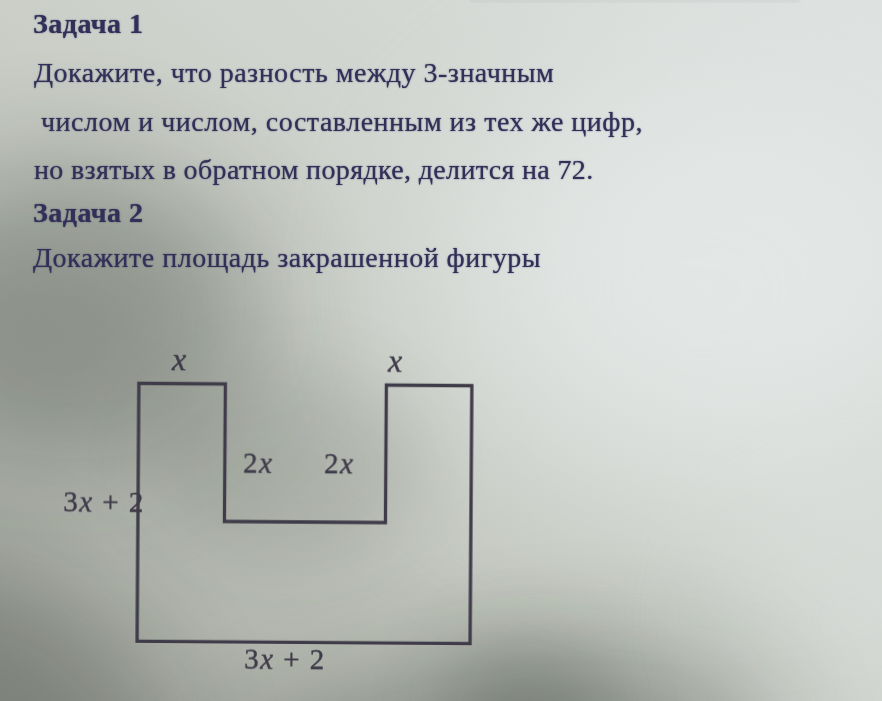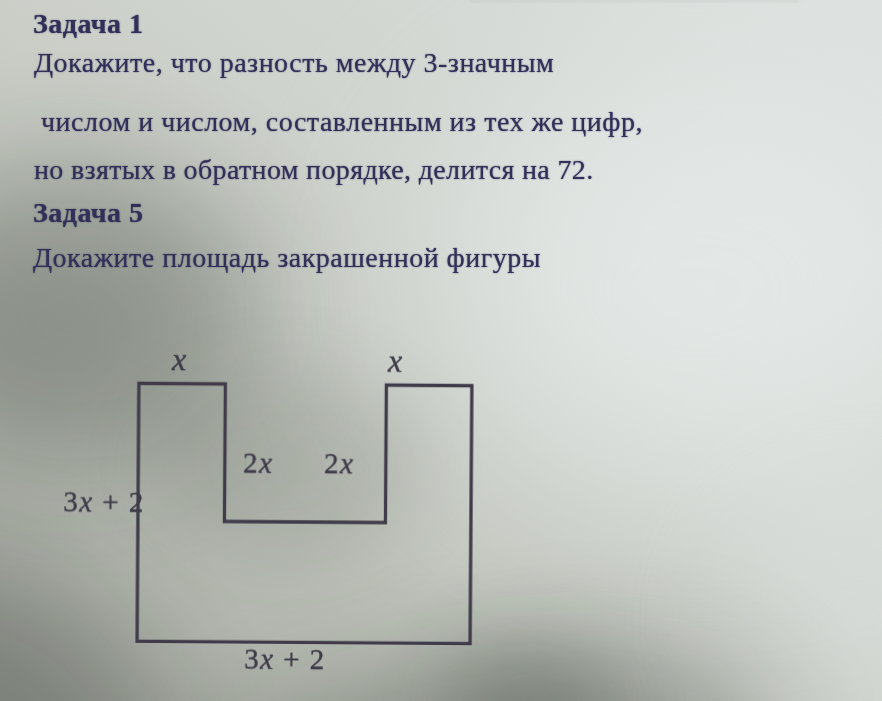--- a/index.html
+++ b/index.html
@@ -42,24 +42,24 @@
   <ellipse cx="285" cy="465" rx="135" ry="95" fill="#1f251e" opacity="0.12" filter="url(#b40)"></ellipse>
 
   <ellipse cx="-60" cy="785" rx="235" ry="220" fill="#161c15" opacity="0.27" filter="url(#b60)"></ellipse>
 
   <ellipse cx="485" cy="778" rx="290" ry="103" fill="#1f251e" opacity="0.33" filter="url(#b60)" transform="rotate(-10 485 778)"></ellipse>
   <ellipse cx="530" cy="700" rx="90" ry="60" fill="#1f251e" opacity="0.22" filter="url(#b40)"></ellipse>
 
   <rect x="470" y="0" width="330" height="2" fill="#5a645f" opacity="0.10" filter="url(#b2)"></rect>
 </svg>
   <div class="line b" style="left:33px;top:4px;">Задача 1</div>
-  <div class="line" style="left:34px;top:43px;">Докажите, что разность между 3-значным</div>
+  <div class="line" style="left:34px;top:53px;">Докажите, что разность между 3-значным</div>
   <div class="line" style="left:33px;top:102px;margin-left:8px;">числом и числом, составленным из тех же цифр,</div>
   <div class="line" style="left:34px;top:150px;letter-spacing:0.35px;">но взятых в обратном порядке, делится на 72.</div>
-  <div class="line b" style="left:33px;top:193px;">Задача 5</div>
+  <div class="line b" style="left:33px;top:193px;">Задача 2</div>
   <div class="line" style="left:33px;top:238px;">Докажите площадь закрашенной фигуры</div>
 
   <svg width="882" height="701" style="position:absolute;left:0;top:0;" viewBox="0 0 882 701">
     <defs>
       <filter id="fblur" x="-10%" y="-10%" width="120%" height="120%">
         <feGaussianBlur stdDeviation="0.55"></feGaussianBlur>
       </filter>
     </defs>
     <g transform="rotate(0.4 300 510)" fill="none" stroke="#3f3b49" stroke-width="3.3" filter="url(#fblur)">
       <polygon points="138,384.5 224.5,384.5 224.5,522 385.5,522 385.5,384.5 471,384.5 471,642.3 138,642.3"></polygon>

